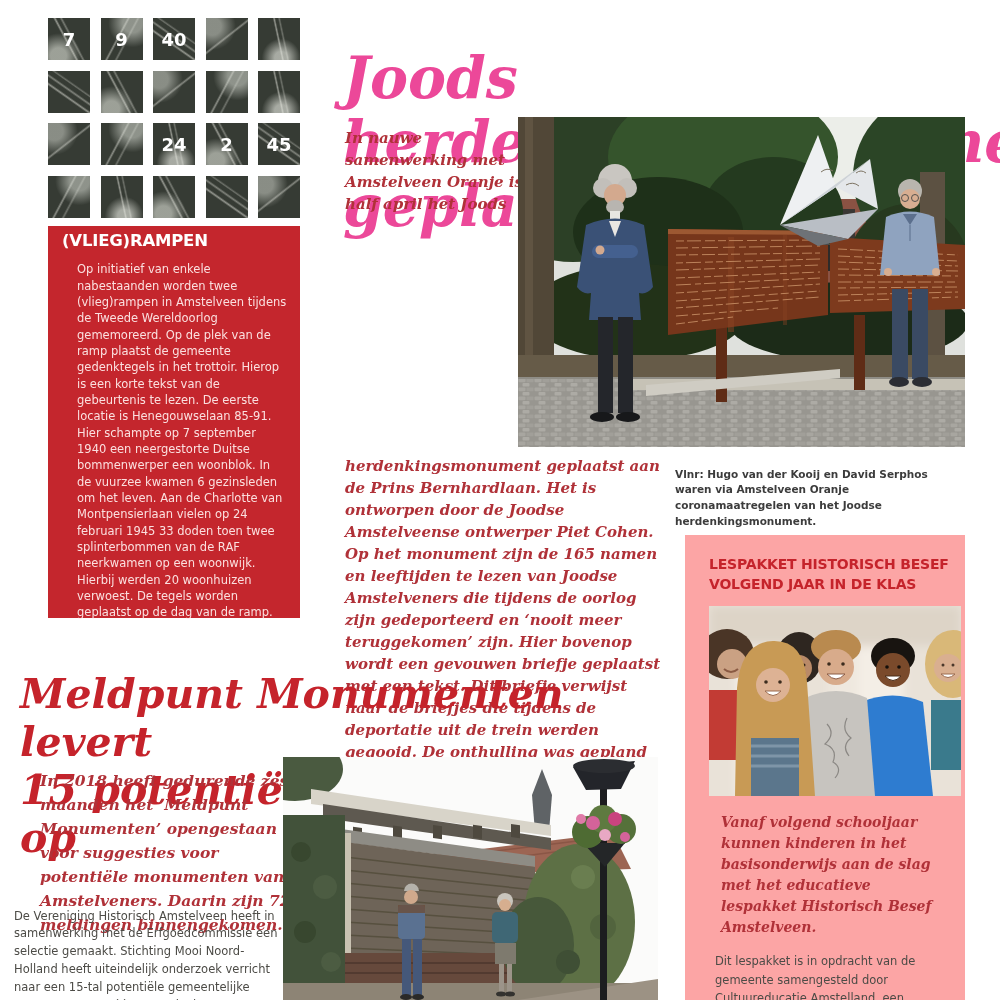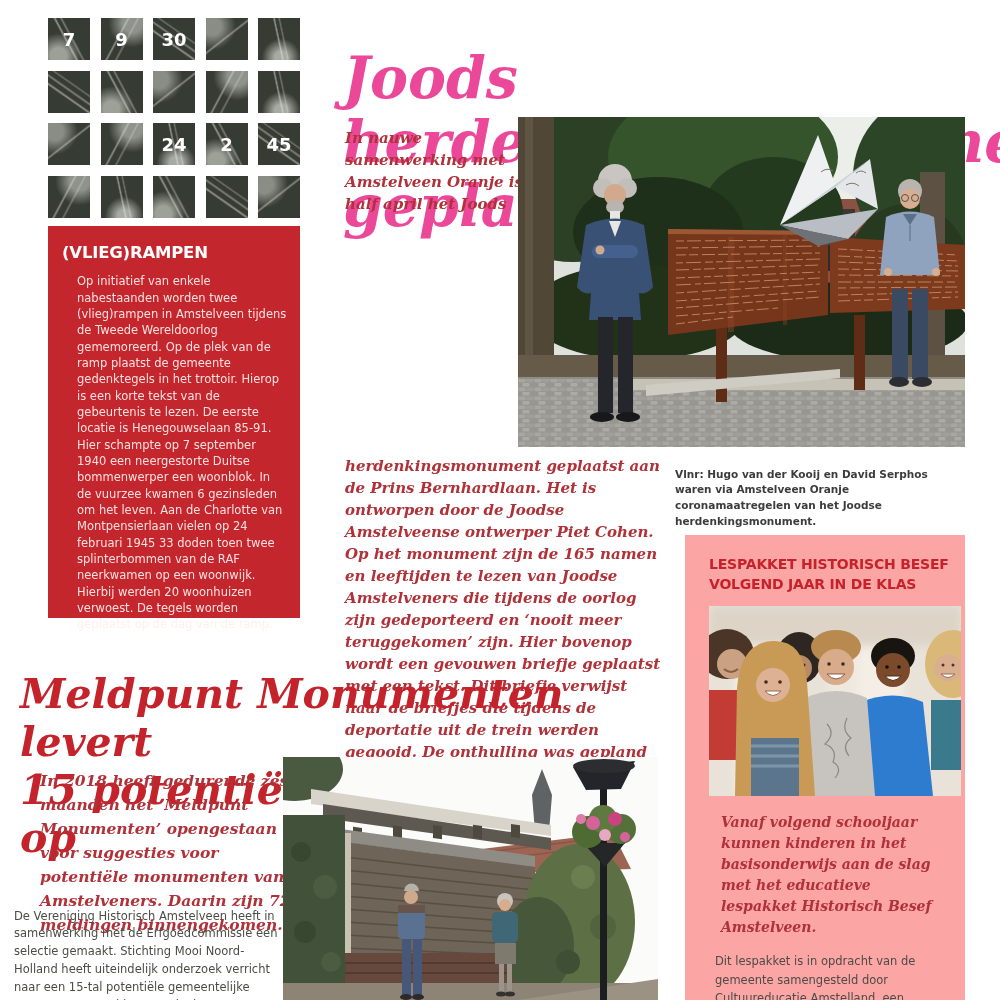--- a/index.html
+++ b/index.html
@@ -23,21 +23,21 @@
   .v4::before{background:
      radial-gradient(circle at 15% 20%,rgba(220,223,214,.5) 0 18%,transparent 48%),
      linear-gradient(142deg,transparent 44%,rgba(238,238,230,.42) 47%,transparent 50%);}
   .v5::before{background:
      radial-gradient(circle at 55% 95%,rgba(228,230,222,.65) 0 14%,transparent 42%),
      linear-gradient(78deg,transparent 46%,rgba(238,238,230,.5) 49%,transparent 52%,transparent 56%,rgba(238,238,230,.3) 59%,transparent 62%);}
   .tile-num{position:relative;z-index:2;color:#fff;font-weight:bold;font-size:18px;}
 
   
   .vlieg-box{position:absolute;left:48px;top:226px;width:252px;height:392px;
-             background:#c4262d;box-sizing:border-box;padding:16px 13px 0 14px;color:#fff;}
+             background:#c4262d;box-sizing:border-box;padding:4px 13px 0 14px;color:#fff;}
   .vlieg-box h2{margin:0;font-size:16.5px;line-height:1.3;letter-spacing:-0.2px;font-weight:bold;}
   .vlieg-box h2 span{display:block;}
   .vlieg-body{margin:10px 0 0 15px;font-size:11.5px;line-height:1.42;color:rgba(255,238,237,.93);}
 
   
   .joods-title{position:absolute;left:343px;top:8px;width:645px;color:#ec4899;
                font-family:"DejaVu Serif",serif;font-style:italic;font-weight:bold;
                font-size:57px;line-height:1.12;}
   .joods-title span{display:block;}
   .joods-intro{position:absolute;left:345px;top:127px;width:322px;
@@ -76,21 +76,21 @@
 <div id="page">
 
   <div class="tile-grid">
     <div class="tile v1">
         <span class="tile-num">7</span>
       </div>
     <div class="tile v2">
         <span class="tile-num">9</span>
       </div>
     <div class="tile v3">
-        <span class="tile-num">30</span>
+        <span class="tile-num">40</span>
       </div>
     <div class="tile v4">
         <span class="tile-num"></span>
       </div>
     <div class="tile v5">
         <span class="tile-num"></span>
       </div>
     <div class="tile v3">
         <span class="tile-num"></span>
       </div>

